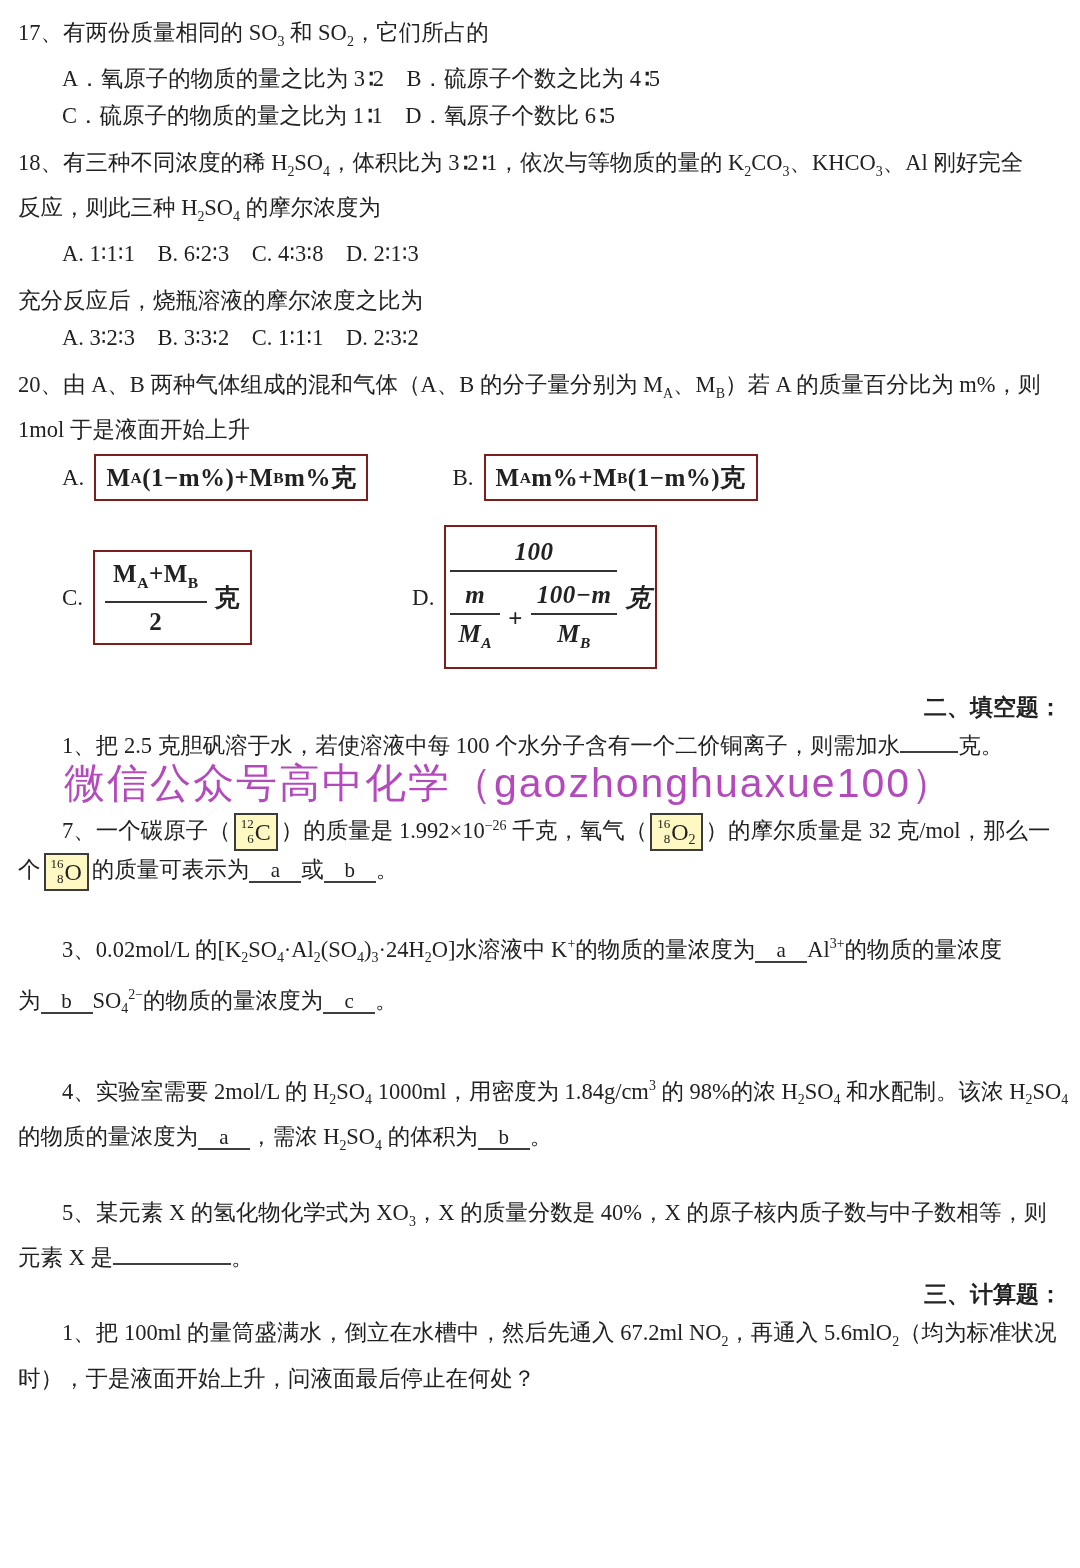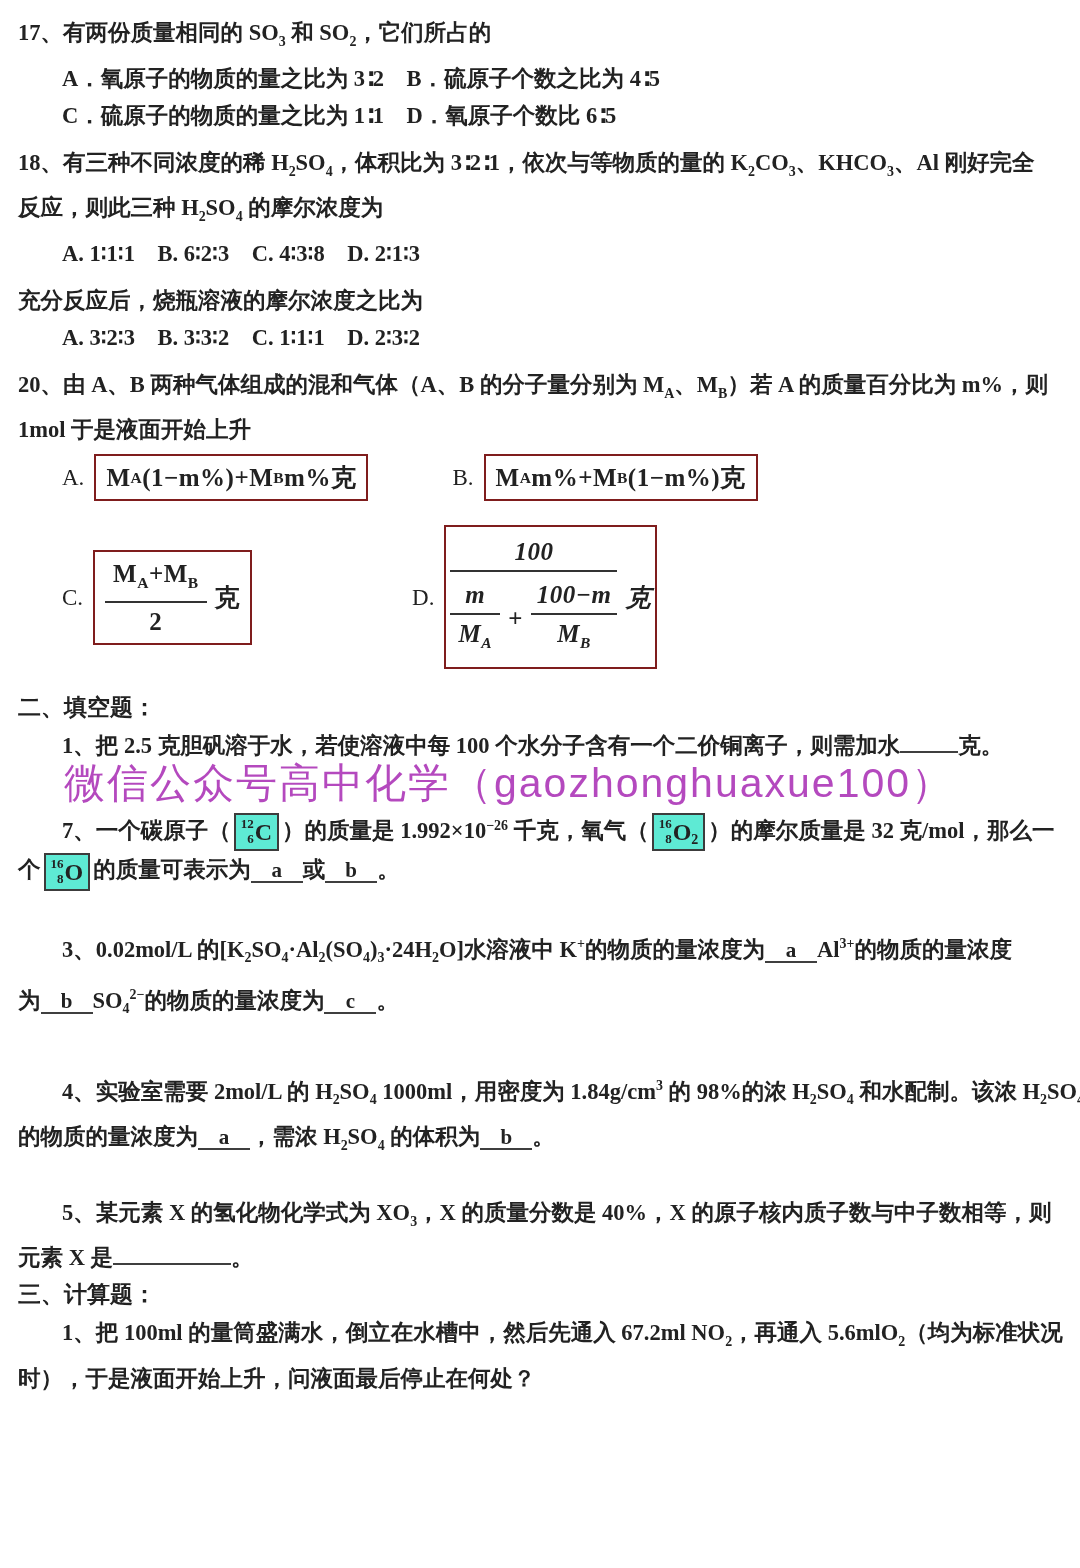--- a/index.html
+++ b/index.html
@@ -1,21 +1,21 @@
 <!DOCTYPE html>
 <html><head>
 <meta charset="utf-8">
 <style>
   html,body{margin:0;padding:0;}
   body{
     width:1080px;height:1568px;background:#ffffff;overflow:hidden;position:relative;
     font-family:"Liberation Serif","DejaVu Serif",serif;color:#222;
   }
   .page{padding:14px 18px 0;font-size:22.5px;line-height:37px;}
-  p{margin:0;white-space:nowrap;font-weight:bold;}
+  p{margin:0;white-space:nowrap;}
   .indent{padding-left:44px;}
   sub{font-size:0.62em;}
   sup{font-size:0.62em;}
   .q{margin-bottom:10px;}
   #q20{margin-bottom:20px;}
   .blank{
     display:inline-block;min-width:52px;border-bottom:2px solid #3f3f3f;
     text-align:center;line-height:1.05;padding:0 3px;font-size:21px;vertical-align:baseline;
   }
   
@@ -31,30 +31,30 @@
   }
   .fbox .unit{margin-left:8px;font-weight:bold;}
   .frac{display:inline-flex;flex-direction:column;text-align:center;}
   .frac .fnum{border-bottom:2px solid #333;padding:0 8px;}
   .frac .fden{padding:0 8px;}
   .dbox{padding:6px 4px;font-style:italic;}
   .dden{display:flex;align-items:center;justify-content:center;gap:8px;padding-top:4px;}
   .ifrac{display:inline-flex;flex-direction:column;text-align:center;}
   .ifrac .fnum{border-bottom:2px solid #333;padding:0 6px;}
   
-  .sec-heading{font-size:23px;font-weight:bold;margin:0;line-height:38px;white-space:nowrap;}
+  .sec-heading{font-size:23px;font-weight:bold;margin:0;line-height:38px;white-space:nowrap;text-align:right;}
   
   #fill-q1{margin-bottom:42px;}
   #fill-q2-l2{margin-bottom:34px;}
   #fill-q3-l2{margin-bottom:40px;}
   #fill-q4-l2{margin-bottom:30px;}
   
   .isobox{
     display:inline-flex;align-items:center;border:2px solid #3c3c3c;
-    padding:2px 5px;margin:0 3px;vertical-align:middle;background:#5eead4;
+    padding:2px 5px;margin:0 3px;vertical-align:middle;background:#fef9c3;
   }
   .iso-nums{display:inline-flex;flex-direction:column;align-items:flex-end;font-size:13px;line-height:1.15;margin-right:1px;}
   .iso-sym{font-size:24px;line-height:1;}
   .iso-sub{font-size:14px;align-self:flex-end;line-height:1;}
   
   .watermark{
     position:absolute;left:64px;top:756px;z-index:5;pointer-events:none;
     font-family:"Liberation Sans","DejaVu Sans",sans-serif;
     font-size:41px;letter-spacing:2px;opacity:0.8;white-space:nowrap;
   }

